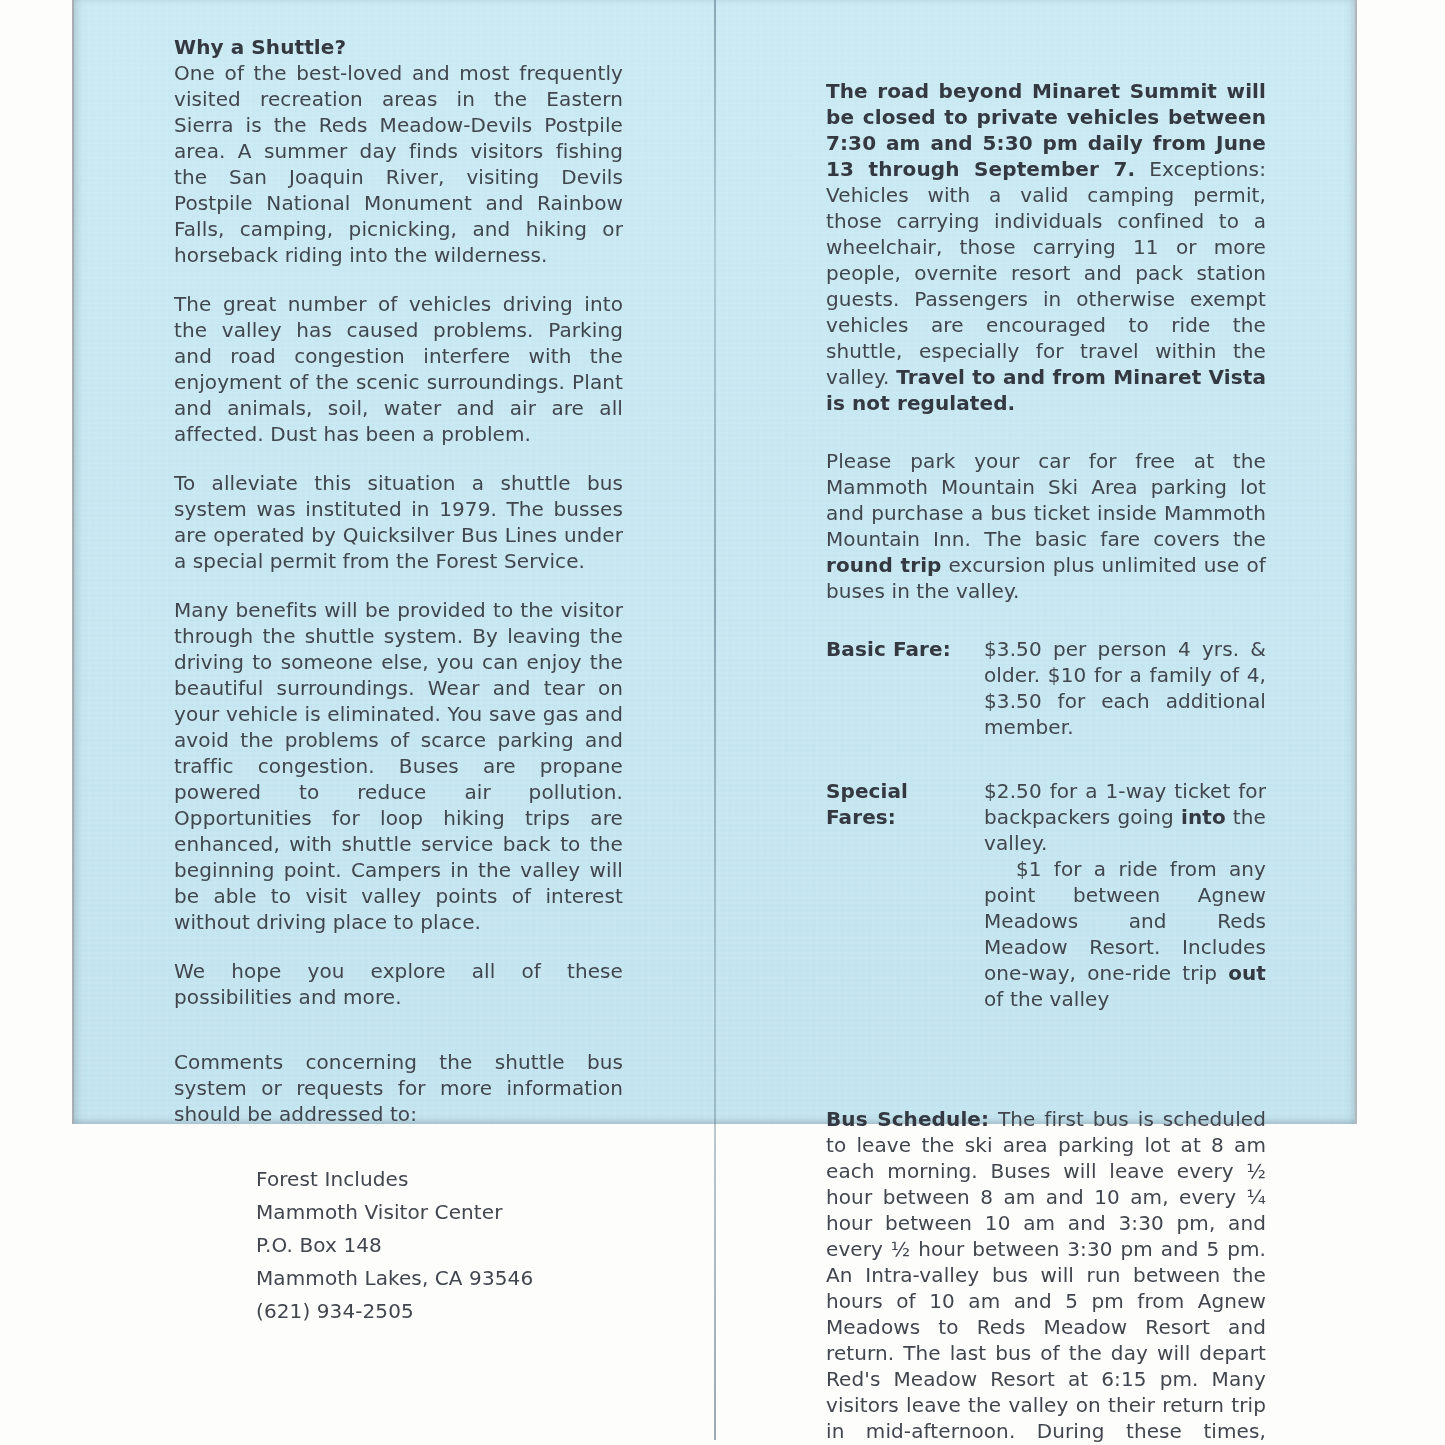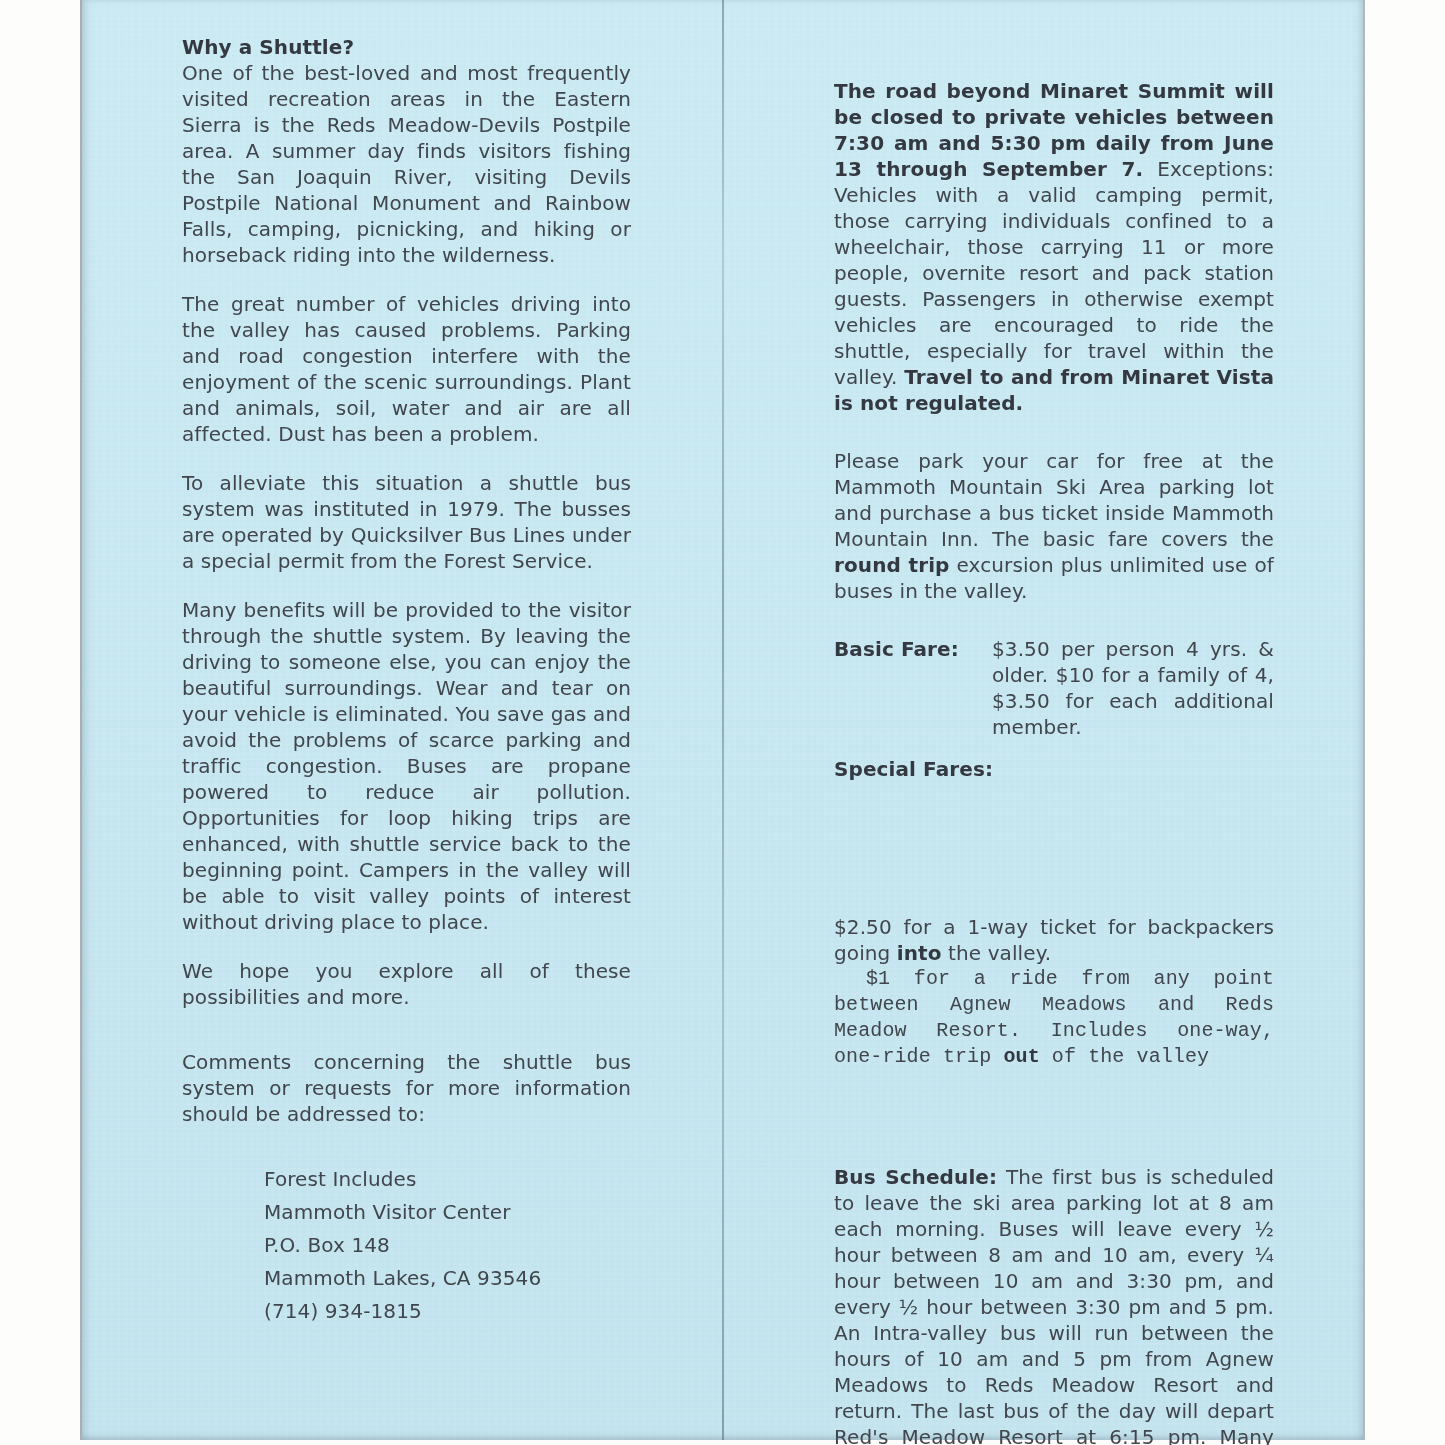--- a/index.html
+++ b/index.html
@@ -12,22 +12,22 @@
   .stage{
     position:relative;
     width:1445px;height:1445px;
     background:#fdfdfb;
     overflow:hidden;
     font-family:"DejaVu Sans","Liberation Sans",sans-serif;
     color:var(--ink);
   }
   .paper{
     position:absolute;
-    left:80px;top:0;
-    width:1285px;height:1440px;
+    left:72px;top:0;
+    width:1285px;height:1124px;
     background:var(--paper);
     background-image:
       repeating-linear-gradient(0deg, rgba(255,255,255,.05) 0 2px, rgba(0,0,0,0) 2px 5px),
       repeating-linear-gradient(90deg, rgba(255,255,255,.04) 0 3px, rgba(0,0,0,0) 3px 7px),
       linear-gradient(180deg, rgba(255,255,255,.06), rgba(110,140,155,.05));
     border-left:2px solid #a9aeb4;
     border-right:2px solid #b3b8bd;
     box-shadow:
       inset 6px 0 8px -4px rgba(110,125,140,.35),
       inset -6px 0 8px -4px rgba(110,125,140,.28),
@@ -64,25 +64,25 @@
     margin-top:36px;
     margin-left:82px;
     text-align:left;
     line-height:33px;
   }
   .fare-row{
     display:flex;
     margin-top:0;
     text-align:left;
   }
-  .fare-row + .fare-row{margin-top:16px;flex-direction:column;}
+  .fare-row + .fare-row{margin-top:38px;}
   .fares{margin-top:32px;justify-content:center;}
   .fare-label{flex:0 0 158px;}
   .fare-content{flex:1;text-align:justify;}
-  .fare-item2{text-indent:1.6em;font-family:Liberation Mono, monospace;}
+  .fare-item2{text-indent:1.6em;}
   .schedule{margin-top:94px;}
   .park{margin-top:32px;}
 </style>
 </head>
 <body>
 
 <div class="stage">
   <div class="paper">
     <div class="fold-line"></div>
 
@@ -92,21 +92,21 @@
       <div class="p">The great number of vehicles driving into the valley has caused problems. Parking and road congestion interfere with the enjoyment of the scenic surroundings. Plant and animals, soil, water and air are all affected. Dust has been a problem.</div>
       <div class="p">To alleviate this situation a shuttle bus system was instituted in 1979. The busses are operated by Quicksilver Bus Lines under a special permit from the Forest Service.</div>
       <div class="p gap-lg">Many benefits will be provided to the visitor through the shuttle system. By leaving the driving to someone else, you can enjoy the beautiful surroundings. Wear and tear on your vehicle is eliminated. You save gas and avoid the problems of scarce parking and traffic congestion. Buses are propane powered to reduce air pollution. Opportunities for loop hiking trips are enhanced, with shuttle service back to the beginning point. Campers in the valley will be able to visit valley points of interest without driving place to place.</div>
       <div class="p">We hope you explore all of these possibilities and more.</div>
       <div class="p gap-md">Comments concerning the shuttle bus system or requests for more information should be addressed to:</div>
       <div class="address">
           <div>Forest Includes</div>
           <div>Mammoth Visitor Center</div>
           <div>P.O. Box 148</div>
           <div>Mammoth Lakes, CA 93546</div>
-          <div>(714) 934-1815</div>
+          <div>(621) 934-2505</div>
         </div>
     </div>
 
     <div class="col col-right">
       <div class="p p-first"><span class="b">The road beyond Minaret Summit will be closed to private vehicles between 7:30 am and 5:30 pm daily from June 13 through September 7.</span><span> Exceptions: Vehicles with a valid camping permit, those carrying individuals confined to a wheelchair, those carrying 11 or more people, overnite resort and pack station guests. Passengers in otherwise exempt vehicles are encouraged to ride the shuttle, especially for travel within the valley. </span><span class="b">Travel to and from Minaret Vista is not regulated.</span></div>
       <div class="p park"><span>Please park your car for free at the Mammoth Mountain Ski Area parking lot and purchase a bus ticket inside Mammoth Mountain Inn. The basic fare covers the </span><span class="b">round trip</span><span> excursion plus unlimited use of buses in the valley.</span></div>
 
       <div class="fare-row fares">
         <div class="fare-label">Basic Fare:</div>
         <div class="fare-content">$3.50 per person 4 yrs. &amp; older. $10 for a family of 4, $3.50 for each additional member.</div>

